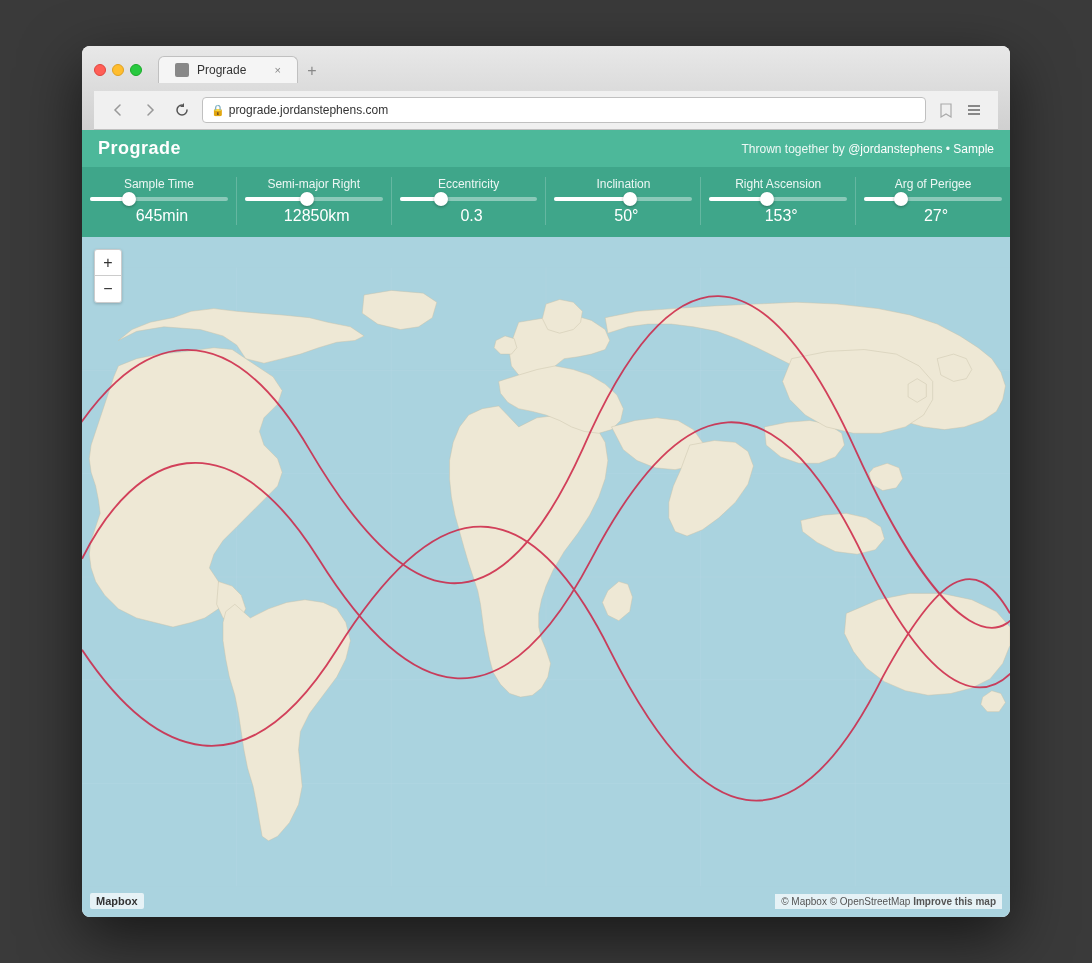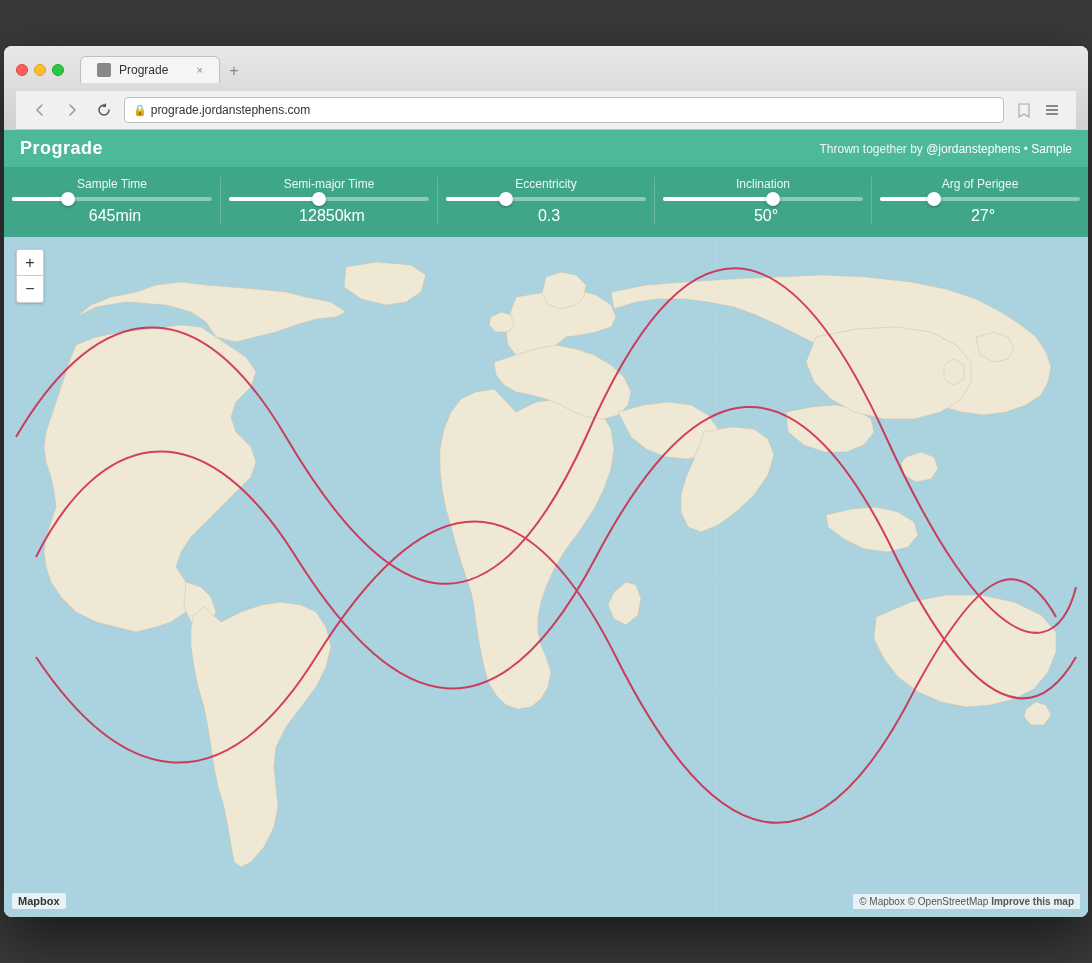--- a/index.html
+++ b/index.html
@@ -5,21 +5,21 @@
     * { box-sizing: border-box; margin: 0; padding: 0; }
     body {
       background: #3a3a3a;
       display: flex;
       justify-content: center;
       align-items: center;
       min-height: 100vh;
       font-family: -apple-system, BlinkMacSystemFont, 'Helvetica Neue', Arial, sans-serif;
     }
     .browser-window {
-      width: 1084px;
+      width: 928px;
       border-radius: 8px;
       overflow: hidden;
       box-shadow: 0 20px 60px rgba(0,0,0,0.6);
       background: #fff;
     }
     .title-bar {
       background: linear-gradient(to bottom, #e8e8e8, #d0d0d0);
       padding: 10px 12px 0 12px;
       display: flex;
       flex-direction: column;
@@ -360,21 +360,21 @@
   <div class="controls-bar" id="controls-bar">
   <div class="control-item">
         <div class="control-label">Sample Time</div>
         <div class="slider-track">
           <div class="slider-fill" style="width: 28%;"></div>
           <div class="slider-thumb" style="left: calc(28% - 7px);"></div>
         </div>
         <div class="control-value">645min</div>
       </div>
       <div class="control-item">
-        <div class="control-label">Semi-major Time</div>
+        <div class="control-label">Semi-major Right</div>
         <div class="slider-track">
           <div class="slider-fill" style="width: 45%;"></div>
           <div class="slider-thumb" style="left: calc(45% - 7px);"></div>
         </div>
         <div class="control-value">12850km</div>
       </div>
       <div class="control-item">
         <div class="control-label">Eccentricity</div>
         <div class="slider-track">
           <div class="slider-fill" style="width: 30%;"></div>
@@ -382,20 +382,28 @@
         </div>
         <div class="control-value">0.3</div>
       </div>
       <div class="control-item">
         <div class="control-label">Inclination</div>
         <div class="slider-track">
           <div class="slider-fill" style="width: 55%;"></div>
           <div class="slider-thumb" style="left: calc(55% - 7px);"></div>
         </div>
         <div class="control-value">50°</div>
+      </div>
+      <div class="control-item">
+        <div class="control-label">Right Ascension</div>
+        <div class="slider-track">
+          <div class="slider-fill" style="width: 42%;"></div>
+          <div class="slider-thumb" style="left: calc(42% - 7px);"></div>
+        </div>
+        <div class="control-value">153°</div>
       </div>
       <div class="control-item">
         <div class="control-label">Arg of Perigee</div>
         <div class="slider-track">
           <div class="slider-fill" style="width: 27%;"></div>
           <div class="slider-thumb" style="left: calc(27% - 7px);"></div>
         </div>
         <div class="control-value">27°</div>
       </div>
     </div>

